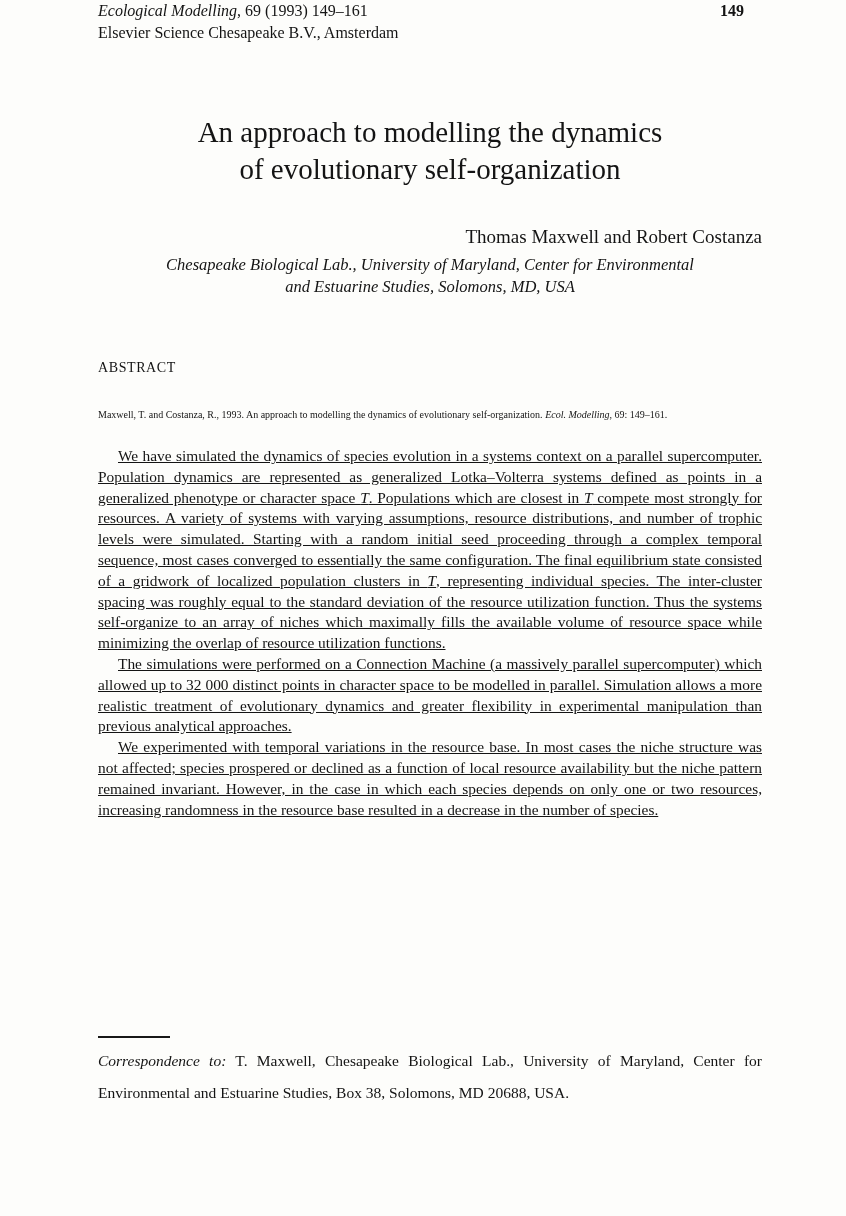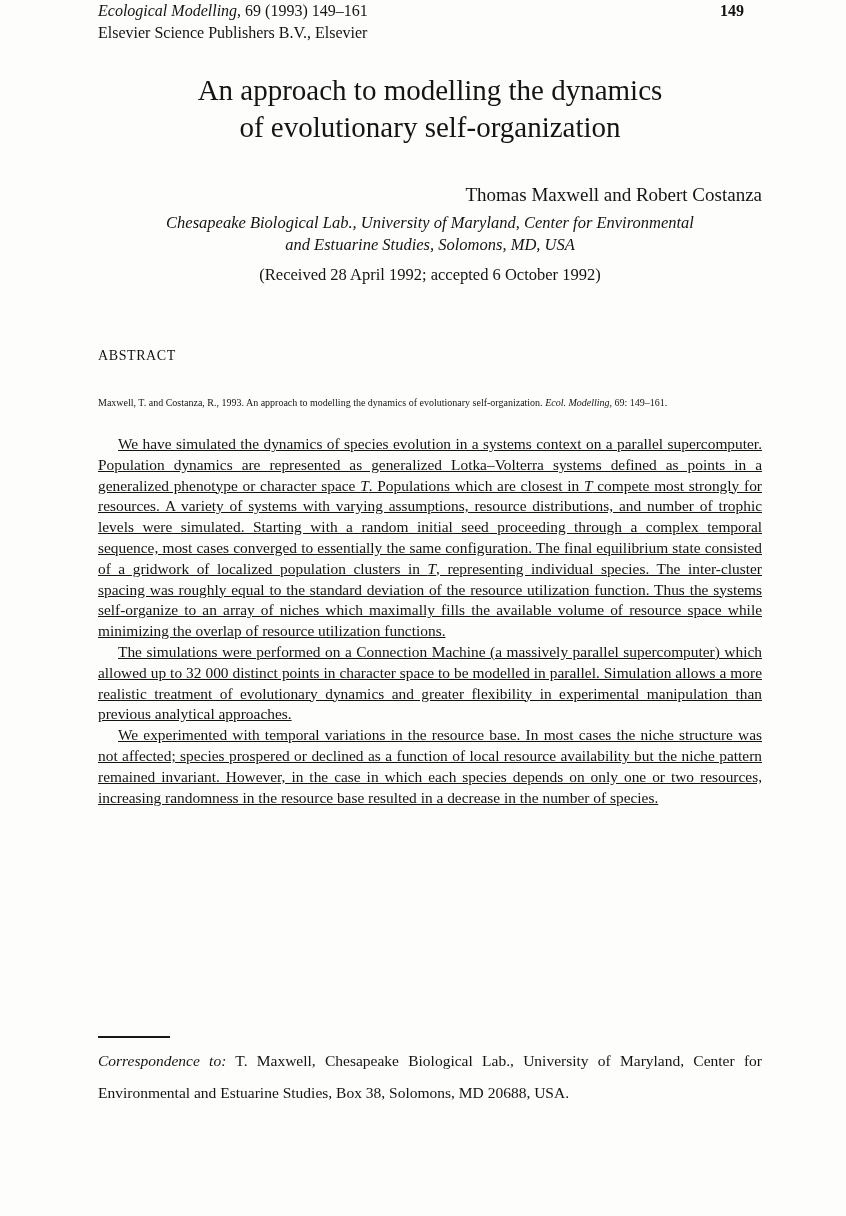--- a/index.html
+++ b/index.html
@@ -23,21 +23,21 @@
     position: relative;
     font-size: 16px; line-height: 22px;
   }
   .journal-name { font-style: italic; }
   .page-number {
     position: absolute; right: 18px; top: 0;
     font-size: 16px;
     font-weight: bold;
   }
   .paper-title {
-    margin-top: 28px;
+    margin-top: 70px;
     text-align: center;
     font-size: 29px;
     line-height: 37px;
     font-weight: normal;
   }
   .authors {
     margin-top: 36px;
     text-align: right;
     font-size: 19px;
     line-height: 26px;
@@ -100,37 +100,36 @@
   }
 </style>
 </head>
 <body>
 
 <div class="page">
   <div class="content">
 
     <div class="header-row">
       <div><span class="journal-name">Ecological Modelling</span><span>, 69 (1993) 149–161</span></div>
-      <div>Elsevier Science Publishers B.V., Elsevier</div>
+      <div>Elsevier Science Chesapeake B.V., Amsterdam</div>
       <div class="page-number">149</div>
     </div>
 
     <h1 class="paper-title">
       <span>An approach to modelling the dynamics</span><br>
       <span>of evolutionary self-organization</span>
     </h1>
 
     <div class="authors">Thomas Maxwell and Robert Costanza</div>
 
     <div class="affiliation">
       <span>Chesapeake Biological Lab., University of Maryland, Center for Environmental</span><br>
       <span>and Estuarine Studies, Solomons, MD, USA</span>
     </div>
 
-    <div class="received">(Received 28 April 1992; accepted 6 October 1992)</div>
 
     <div class="abstract-heading">ABSTRACT</div>
 
     <div class="citation"><span>Maxwell, T. and Costanza, R., 1993. An approach to modelling the dynamics of evolutionary self-organization. </span><span class="italic">Ecol. Modelling</span><span>, 69: 149–161.</span></div>
 
     <div class="abstract-body">
       <p><span>We have simulated the dynamics of species evolution in a systems context on a parallel supercomputer. Population dynamics are represented as generalized Lotka–Volterra systems defined as points in a generalized phenotype or character space </span><span class="italic">T</span><span>. Populations which are closest in </span><span class="italic">T</span><span> compete most strongly for resources. A variety of systems with varying assumptions, resource distributions, and number of trophic levels were simulated. Starting with a random initial seed proceeding through a complex temporal sequence, most cases converged to essentially the same configuration. The final equilibrium state consisted of a gridwork of localized population clusters in </span><span class="italic">T</span><span>, representing individual species. The inter-cluster spacing was roughly equal to the standard deviation of the resource utilization function. Thus the systems self-organize to an array of niches which maximally fills the available volume of resource space while minimizing the overlap of resource utilization functions.</span></p>
       <p>The simulations were performed on a Connection Machine (a massively parallel supercomputer) which allowed up to 32 000 distinct points in character space to be modelled in parallel. Simulation allows a more realistic treatment of evolutionary dynamics and greater flexibility in experimental manipulation than previous analytical approaches.</p>
       <p>We experimented with temporal variations in the resource base. In most cases the niche structure was not affected; species prospered or declined as a function of local resource availability but the niche pattern remained invariant. However, in the case in which each species depends on only one or two resources, increasing randomness in the resource base resulted in a decrease in the number of species.</p>
     </div>

